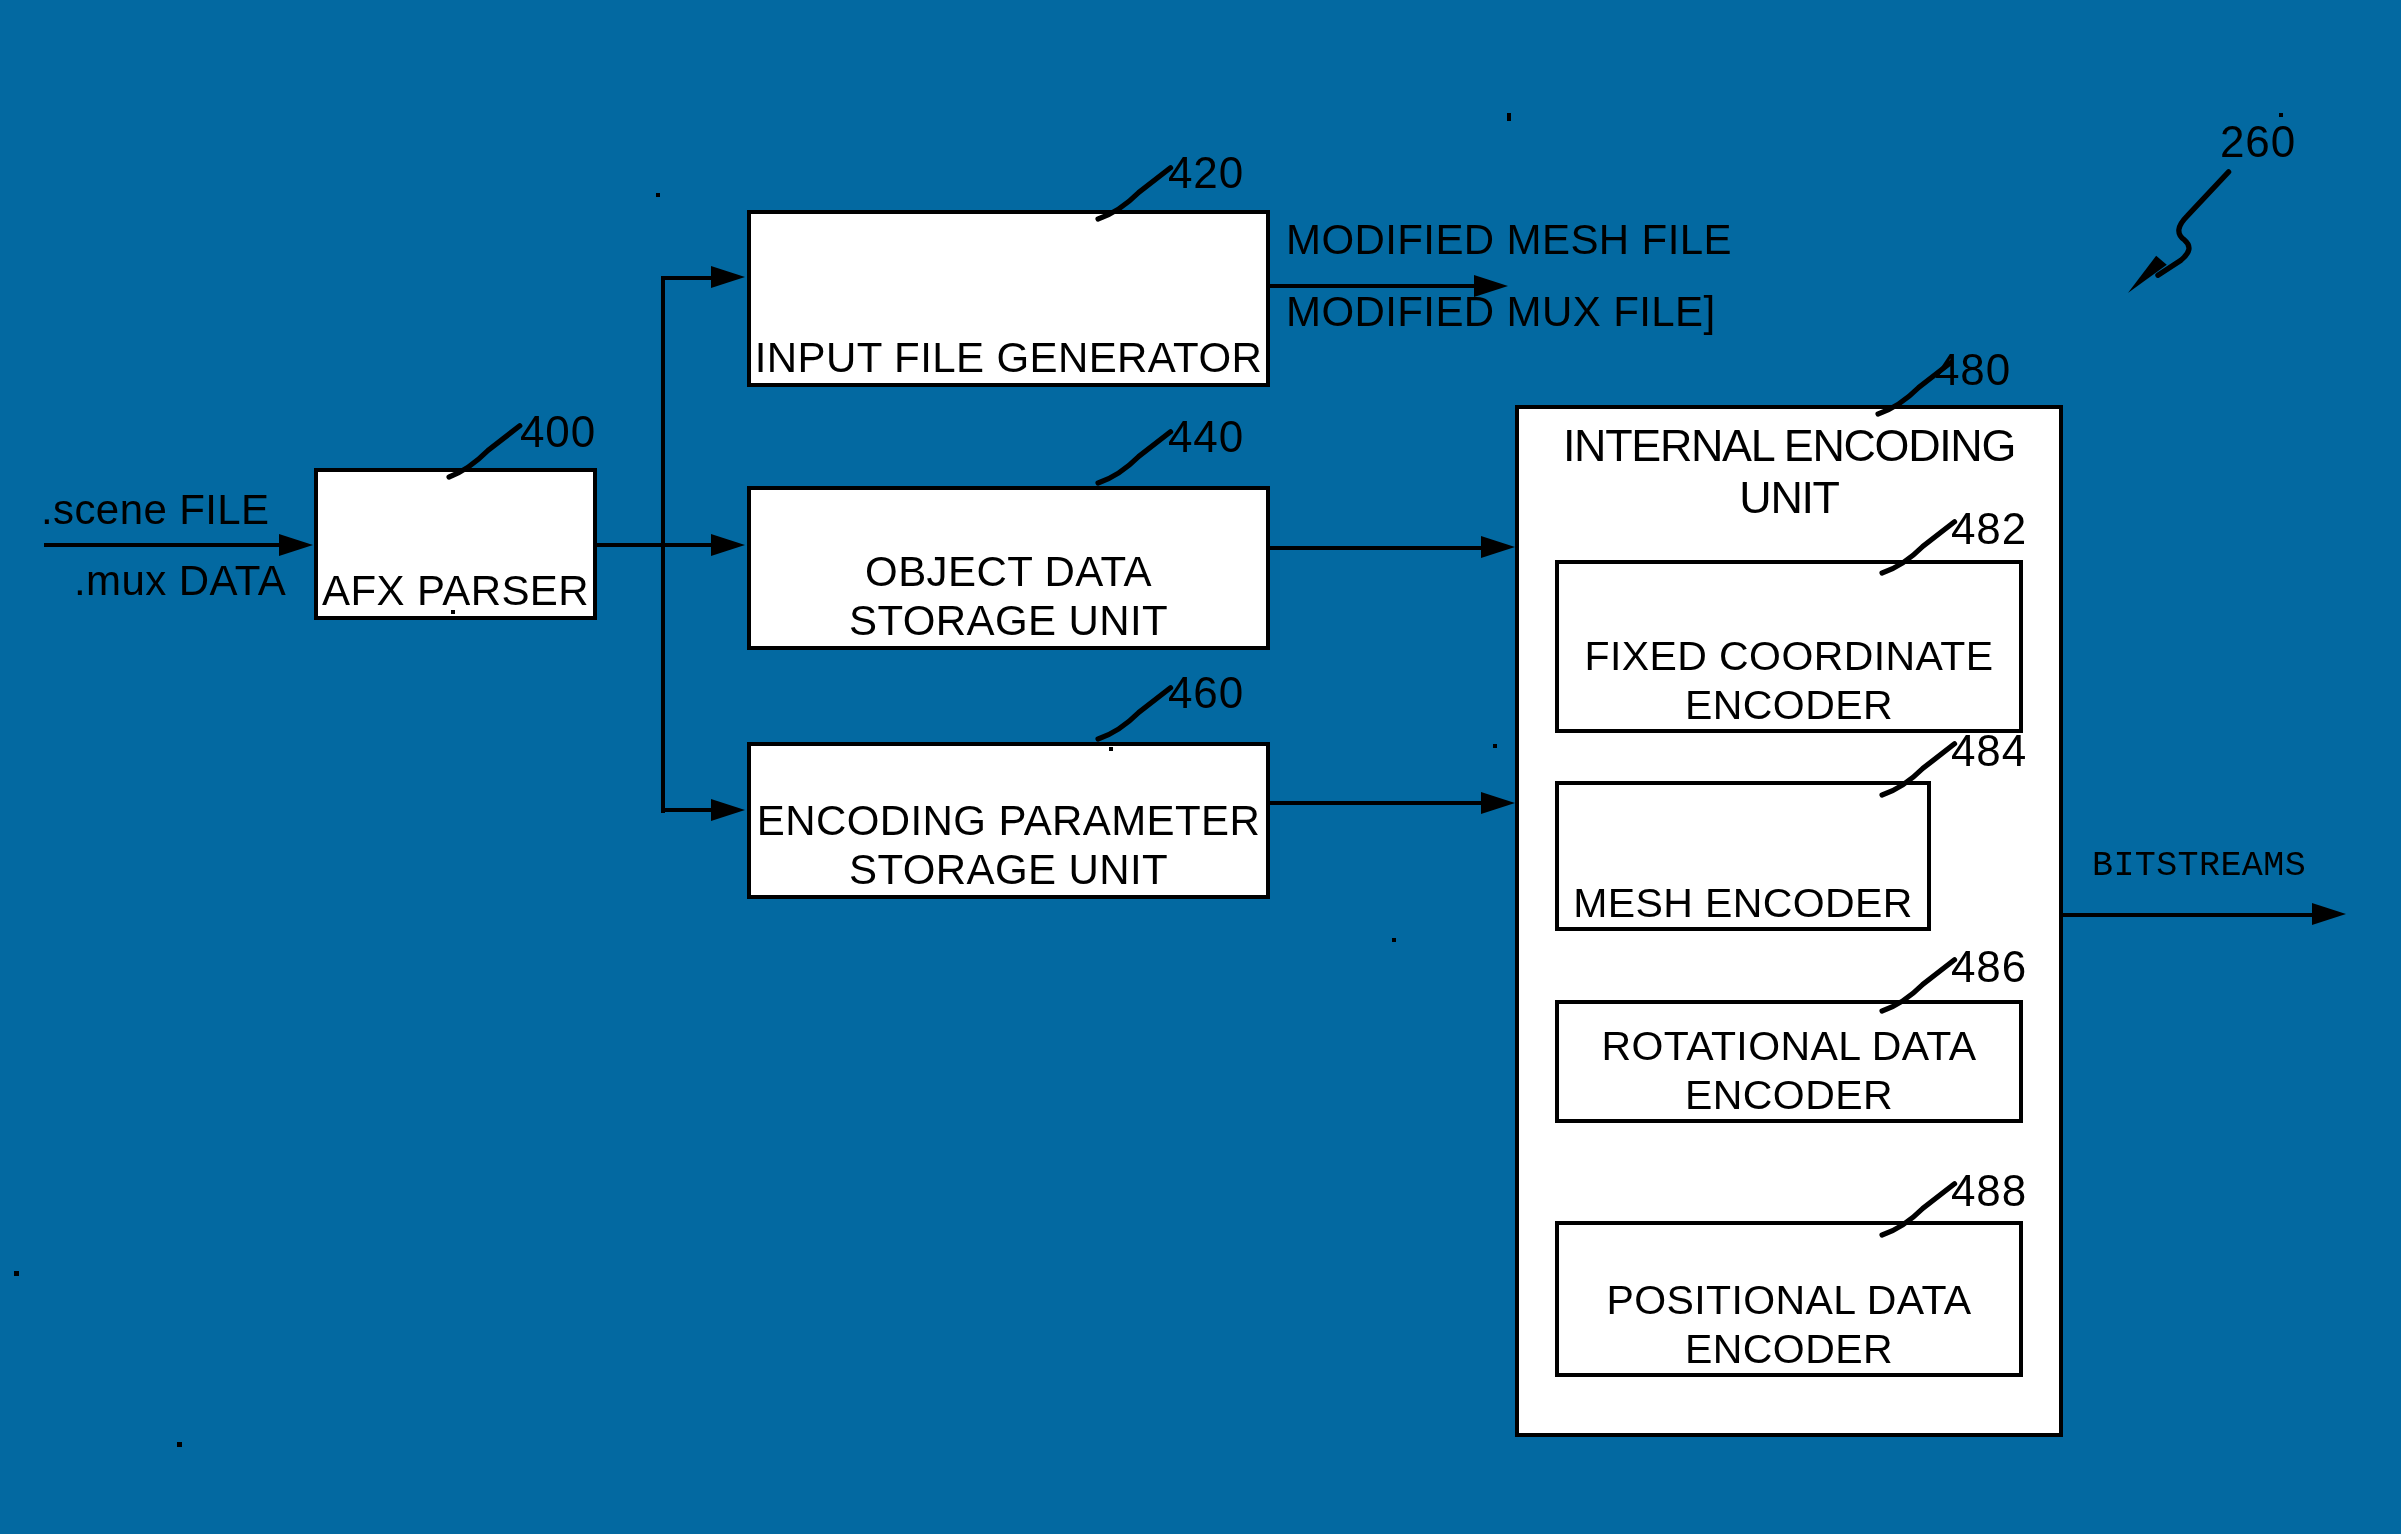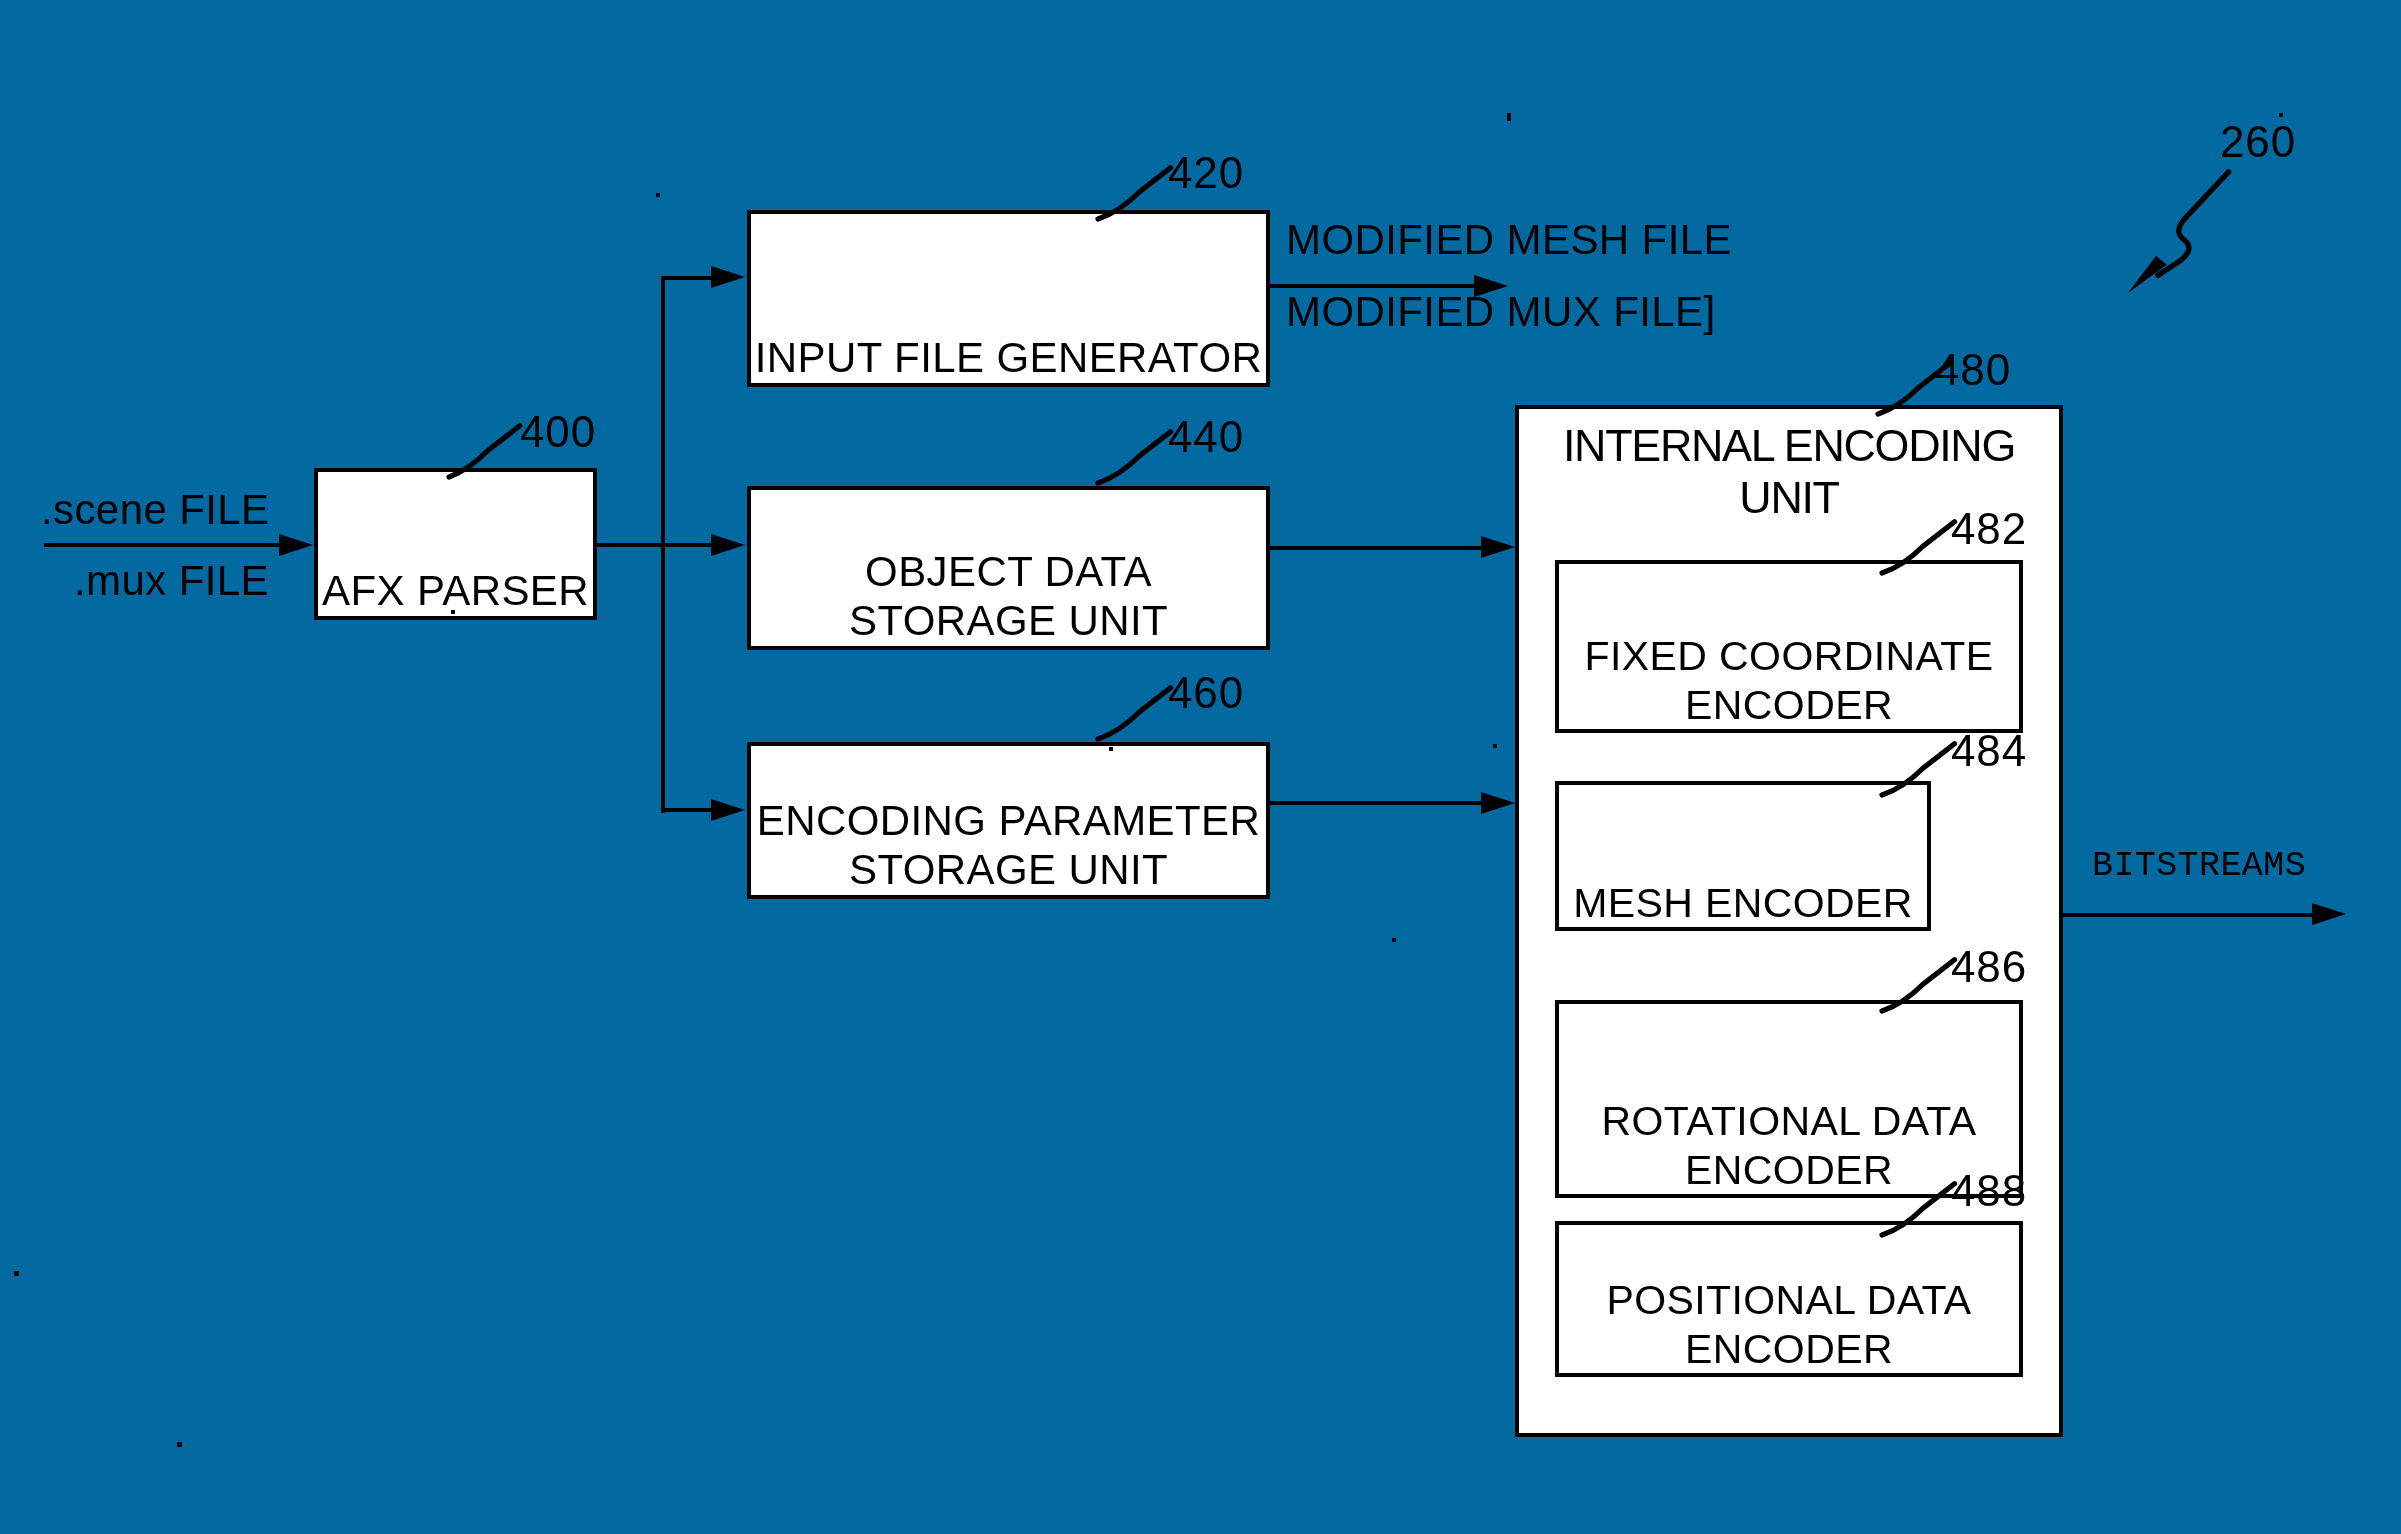--- a/index.html
+++ b/index.html
@@ -111,21 +111,21 @@
     position: absolute;
     left: -1.8px; top: 10.6px; width: 544px;
     text-align: center;
     font-size: 44px;
     letter-spacing: -1.3px;
     transform: scaleX(1.02);
   }
 
   #fixed-coord-enc { left: 1555px; top: 560px;  width: 468px; height: 173px; font-size: 41px; }
   #mesh-enc        { left: 1555px; top: 781px;  width: 376px; height: 150px; font-size: 41px; }
-  #rot-data-enc    { left: 1555px; top: 1000px; width: 468px; height: 198px; font-size: 41px; }
+  #rot-data-enc    { left: 1555px; top: 1000px; width: 468px; height: 123px; font-size: 41px; }
   #pos-data-enc    { left: 1555px; top: 1221px; width: 468px; height: 156px; font-size: 41px; }
 
   #label-scene-file { left: 41px;  top: 488px; font-size: 42px; }
   #label-mux-file   { left: 74px;  top: 559px; font-size: 42px; }
   #label-mod-scene  { left: 1286px; top: 218px; font-size: 42px; }
   #label-mod-mux    { left: 1286px; top: 290px; font-size: 42px; }
   #label-bitstreams { left: 2092px; top: 848px; font-size: 35px; font-family: Liberation Mono, monospace; }
 
   #ref-400 { left: 520px;  top: 407px; }
   #ref-420 { left: 1168px; top: 148px; }
@@ -143,21 +143,21 @@
 
 <div id="figure-root">
 
   <svg class="leader" style="left:2103px; top:141px; width:177px; height:159px;" viewBox="0 0 200 180">
     <path d="M 142 35 L 95 85 Q 78 102 92 112 Q 104 122 88 135 L 62 152" stroke="#000" stroke-width="6" fill="none" stroke-linecap="round"></path>
     <polygon points="72,140 28,172 60,130" fill="#000"></polygon>
   </svg>
   <div class="ref" id="ref-260">260</div>
 
   <div class="txt" id="label-scene-file">.scene FILE</div>
-  <div class="txt" id="label-mux-file">.mux FILE</div>
+  <div class="txt" id="label-mux-file">.mux DATA</div>
   <div class="hline" style="left:44px; top:543px; width:237px;"></div>
   <div class="arrow-r" style="left:279px; top:534px;"></div>
 
   <div class="blk" id="afx-parser">
     <span>AFX PARSER</span>
   </div>
   <svg class="leader" style="left:442px; top:415px; width:106px; height:71px;" viewBox="0 0 120 80">
     <path d="M 8 70 Q 30 62 52 40 L 88 12" stroke="#000" stroke-width="6" fill="none" stroke-linecap="round"></path>
   </svg>
   <div class="ref" id="ref-400">400</div>

